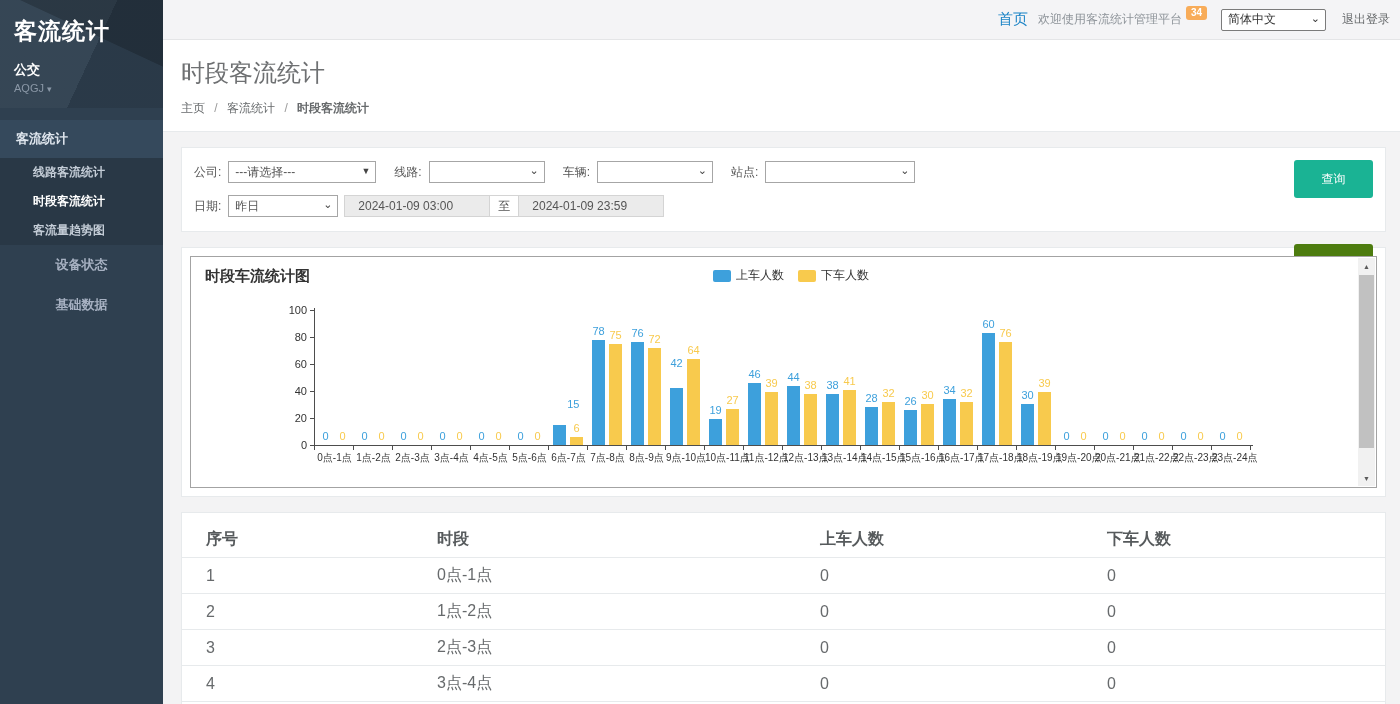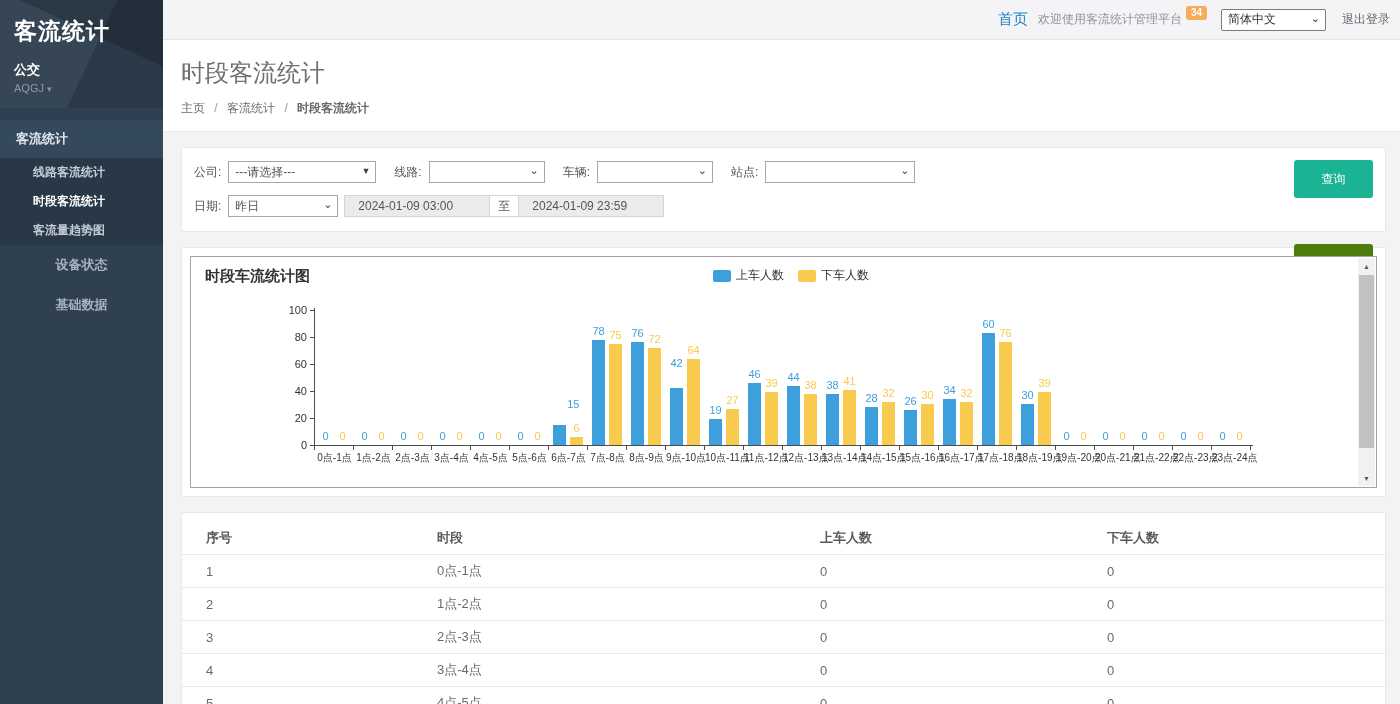--- a/index.html
+++ b/index.html
@@ -86,21 +86,21 @@
   .vscroll { position:absolute; top:1px; right:1px; bottom:1px; width:17px; background:#f1f1f1; }
   .vscroll .arr { position:absolute; left:0; width:17px; height:16px; display:flex; align-items:center;
       justify-content:center; font-size:7px; color:#5a5a5a; background:#f1f1f1; cursor:pointer; }
   .vscroll .arr.up { top:0; }
   .vscroll .arr.down { bottom:0; }
   .vscroll .thumb { position:absolute; left:1px; right:1px; top:17px; bottom:38px; background:#c1c1c1; cursor:pointer; }
 
   
   .table-panel { padding:9px 0 0; min-height:210px; }
   table { width:100%; border-collapse:collapse; }
-  th, td { text-align:left; font-size:13px; padding:7px 0 7px 24px; border-bottom:1px solid #e7eaec; }
+  th, td { text-align:left; font-size:16px; padding:7px 0 7px 24px; border-bottom:1px solid #e7eaec; }
   th { color:#565a5c; font-weight:bold; }
   td { color:#676a6c; }
 </style>
 </head>
 <body>
 
 <aside class="sidebar">
   <div class="sidebar-header">
     <div class="brand">客流统计</div>
     <div class="org">公交</div>

